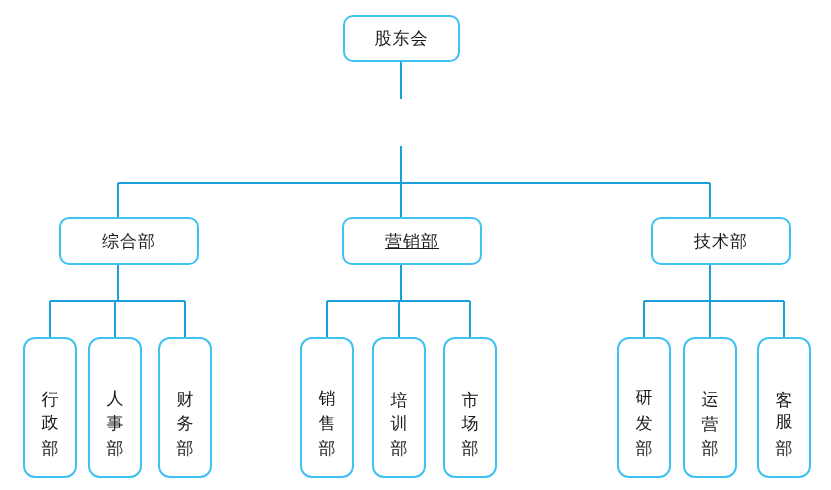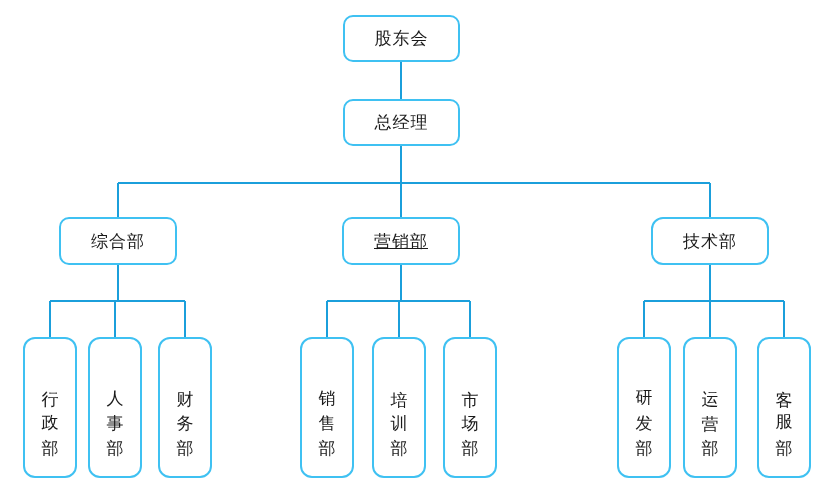--- a/index.html
+++ b/index.html
@@ -40,21 +40,21 @@
   .h-node {
     width: 117px;
     height: 47px;
   }
   .h-node .node-label {
     font-size: 17px;
     letter-spacing: 1px;
     white-space: nowrap;
   }
   .lvl3 {
-    width: 118px;
+    width: 140px;
     height: 48px;
     top: 217px;
   }
   .v-node {
     width: 54px;
     height: 141px;
     top: 337px;
     border-radius: 12px;
   }
   .v-node .node-label {
@@ -97,31 +97,28 @@
     <line x1="644" y1="301" x2="784" y2="301"></line>
     <line x1="644" y1="301" x2="644" y2="337"></line>
     <line x1="710" y1="301" x2="710" y2="337"></line>
     <line x1="784" y1="301" x2="784" y2="337"></line>
   </svg>
 
   <div class="node h-node" style="left:343px; top:15px;">
     <span class="node-label">股东会</span>
   </div>
 
-  <div class="node h-node" style="left:343px; top:99px;">
-    <span class="node-label">总经理</span>
-  </div>
 
   <div class="node h-node lvl3" style="left:59px;">
     <span class="node-label">综合部</span>
   </div>
   <div class="node h-node lvl3" style="left:342px;text-decoration:underline;">
     <span class="node-label">营销部</span>
   </div>
-  <div class="node h-node lvl3" style="left:651px;border-radius:12px;">
+  <div class="node h-node lvl3" style="left:651px;">
     <span class="node-label">技术部</span>
   </div>
 
   <div class="node v-node" style="left:23px;">
     <span class="node-label">行政部</span>
   </div>
   <div class="node v-node" style="left:88px;">
     <span class="node-label">人事部</span>
   </div>
   <div class="node v-node" style="left:158px;">

